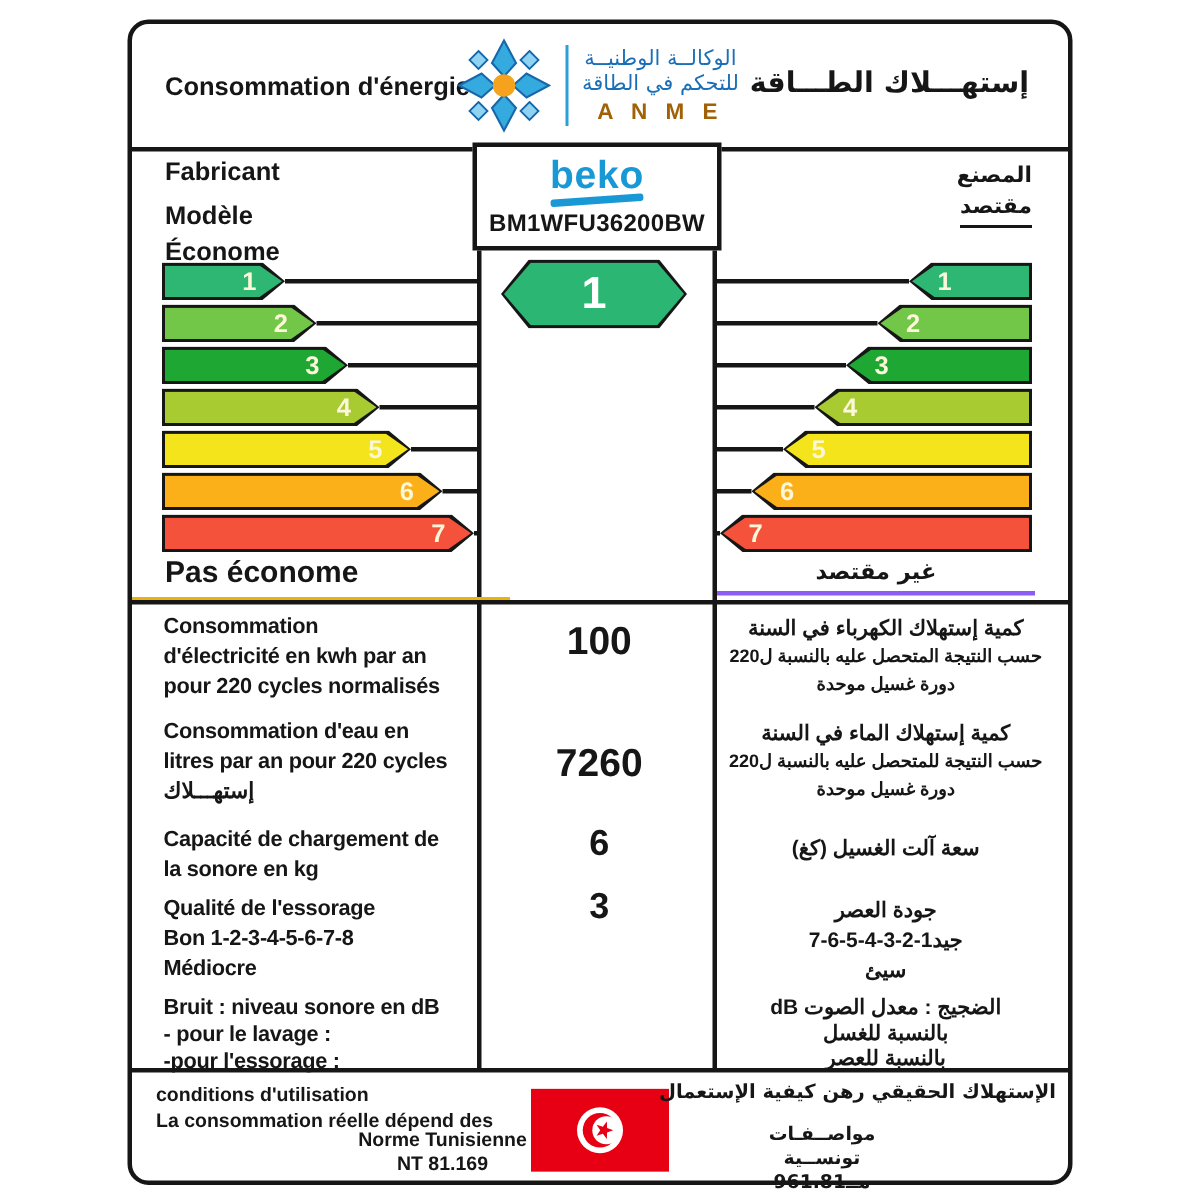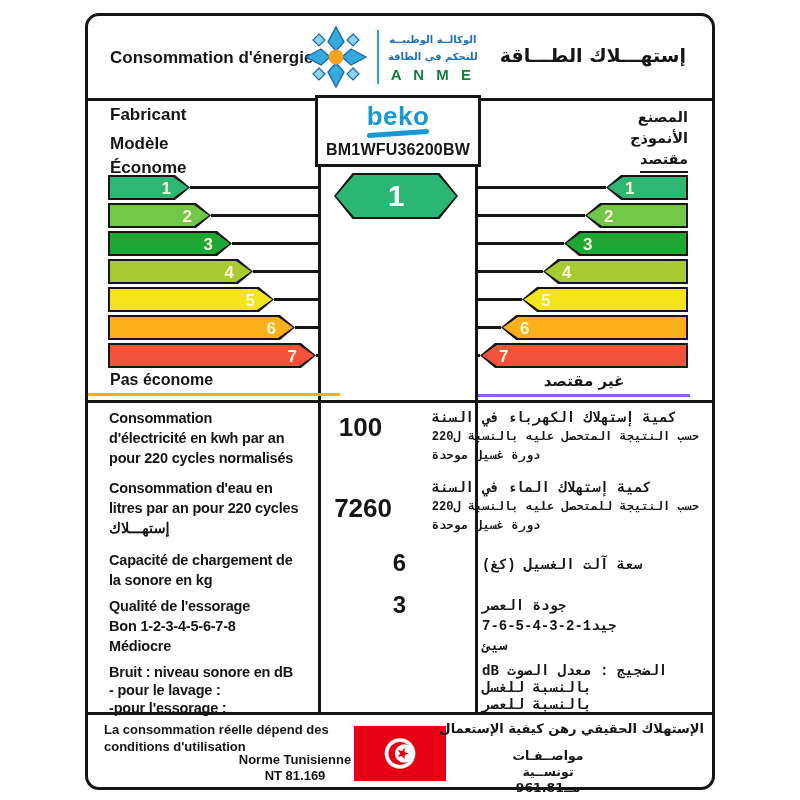--- a/index.html
+++ b/index.html
@@ -10,22 +10,22 @@
          display:flex;flex-direction:column;box-sizing:border-box;}
 
   
   .header{height:85px;border-bottom:3px solid #161616;position:relative;flex:none;box-sizing:border-box;}
   .title-fr{position:absolute;left:22px;top:32px;font-size:17px;font-weight:bold;}
   .title-ar{position:absolute;right:26px;top:28px;font-size:19px;font-weight:bold;
             direction:rtl;font-family:"DejaVu Sans",sans-serif;}
   .agency{position:absolute;left:216px;top:9px;display:flex;align-items:center;gap:9px;}
   .agency-sep{width:2px;height:54px;background:#2b9fd9;}
   .agency-text{color:#1a6fb8;text-align:center;font-family:"DejaVu Sans",sans-serif;}
-  .ag-line{font-size:10px;font-weight:bold;line-height:17px;direction:rtl;}
-  .ag-acronym{font-size:15px;font-weight:bold;letter-spacing:4px;color:#15803d;
+  .ag-line{font-size:14px;font-weight:normal;line-height:17px;direction:rtl;}
+  .ag-acronym{font-size:15px;font-weight:bold;letter-spacing:4px;color:#a16207;
               font-family:"Liberation Sans",sans-serif;margin-top:1px;}
 
   
   .bodyarea{flex:1;position:relative;}
   .vline{position:absolute;top:0;bottom:0;width:3px;background:#161616;}
   .vl-left{left:230px;}
   .vl-right{left:387px;}
 
   .maker-left{position:absolute;left:22px;top:4px;font-size:17px;font-weight:bold;}
   .maker-left .ml1{margin-bottom:9px;}
@@ -55,34 +55,34 @@
   .scale-right{left:390px;}
   .srow{display:flex;align-items:center;height:25px;margin-bottom:3px;}
   .lead{flex:1;height:3px;background:#161616;}
 
   .arrow-c{position:absolute;left:246px;top:72px;width:124px;height:46px;background:#161616;}
   .arrow-c,.arrow-c .fill{clip-path:polygon(0 50%,15% 0,85% 0,100% 50%,85% 100%,15% 100%);}
   .num-big{position:absolute;inset:0;display:flex;align-items:center;justify-content:center;
            color:#ffffff;font-size:30px;font-weight:bold;z-index:2;}
 
   .pas-econome{position:absolute;left:0;top:270px;width:252px;box-sizing:border-box;
-               padding:0 0 4px 22px;font-size:16px;font-weight:bold;border-bottom:3px solid #eab308;}
+               padding:0 0 4px 22px;font-size:20px;font-weight:bold;border-bottom:3px solid #eab308;}
   .ghair{position:absolute;left:390px;top:271px;width:212px;box-sizing:border-box;padding-bottom:4px;
          font-size:15px;font-weight:bold;text-align:center;direction:rtl;
          font-family:"DejaVu Sans",sans-serif;border-bottom:3px solid #8b5cf6;}
   .hdivider{position:absolute;left:0;right:0;top:299px;height:3px;background:#161616;}
 
   
   .datarows{position:absolute;left:0;right:0;top:302px;bottom:0;display:flex;flex-direction:column;}
   .drow{display:flex;flex:none;}
   .c-fr{width:233px;box-sizing:border-box;padding:5px 0 0 21px;font-size:14.5px;font-weight:bold;
         line-height:20px;letter-spacing:-0.2px;white-space:nowrap;}
   .c-val{width:157px;box-sizing:border-box;text-align:center;font-weight:bold;font-size:26px;}
-  .c-ar{flex:1;box-sizing:border-box;padding:5px 13px 0 4px;direction:rtl;text-align:left;
-        font-family:Liberation Mono, monospace;white-space:nowrap;}
+  .c-ar{flex:1;box-sizing:border-box;padding:5px 13px 0 4px;direction:rtl;text-align:center;
+        font-family:Liberation Sans, sans-serif;white-space:nowrap;}
   .ar-h{font-size:14px;font-weight:bold;line-height:20px;}
   .ar-s{font-size:12px;font-weight:bold;line-height:19px;}
   .ltr{direction:ltr;}
 
   
   .footer{height:75px;border-top:3px solid #161616;position:relative;flex:none;box-sizing:border-box;}
   .f-left{position:absolute;left:16px;top:6px;width:260px;font-size:13px;font-weight:bold;line-height:17px;}
   .f-norme{position:absolute;left:132px;top:37px;width:150px;text-align:center;font-size:13px;
            font-weight:bold;line-height:16px;}
   .f-flag{position:absolute;left:266px;top:10px;width:92px;height:57px;}
@@ -125,21 +125,20 @@
       <div class="vline vl-left"></div>
       <div class="vline vl-right"></div>
 
       <div class="maker-left">
         <div class="ml1">Fabricant</div>
         <div class="ml2">Modèle</div>
         <div>Économe</div>
       </div>
       <div class="maker-right">
         <div>المصنع</div>
-        <div>الأنموذج</div>
         <div><span class="u">مقتصد</span></div>
       </div>
 
       <div class="beko-box">
         <div class="beko-word">beko</div>
         <div class="swoosh"></div>
         <div class="model">BM1WFU36200BW</div>
       </div>
 
       <div class="arrow arrow-c">
@@ -322,22 +321,22 @@
             <div class="ar-h" style="line-height:17px">بالنسبة للغسل</div>
             <div class="ar-h" style="line-height:17px">بالنسبة للعصر</div>
           </div>
         </div>
 
       </div>
     </div>
 
     <div class="footer">
       <div class="f-left">
+        <div>conditions d'utilisation</div>
         <div>La consommation réelle dépend des</div>
-        <div>conditions d'utilisation</div>
       </div>
       <div class="f-norme">
         <div>Norme Tunisienne</div>
         <div>NT 81.169</div>
       </div>
       <div class="f-flag">
         <svg width="92" height="57" viewBox="0 0 120 72">
           <rect x="0" y="0" width="120" height="72" fill="#e70013"></rect>
           <circle cx="60" cy="36" r="20" fill="#ffffff"></circle>
           <circle cx="60" cy="36" r="15" fill="#e70013"></circle>

